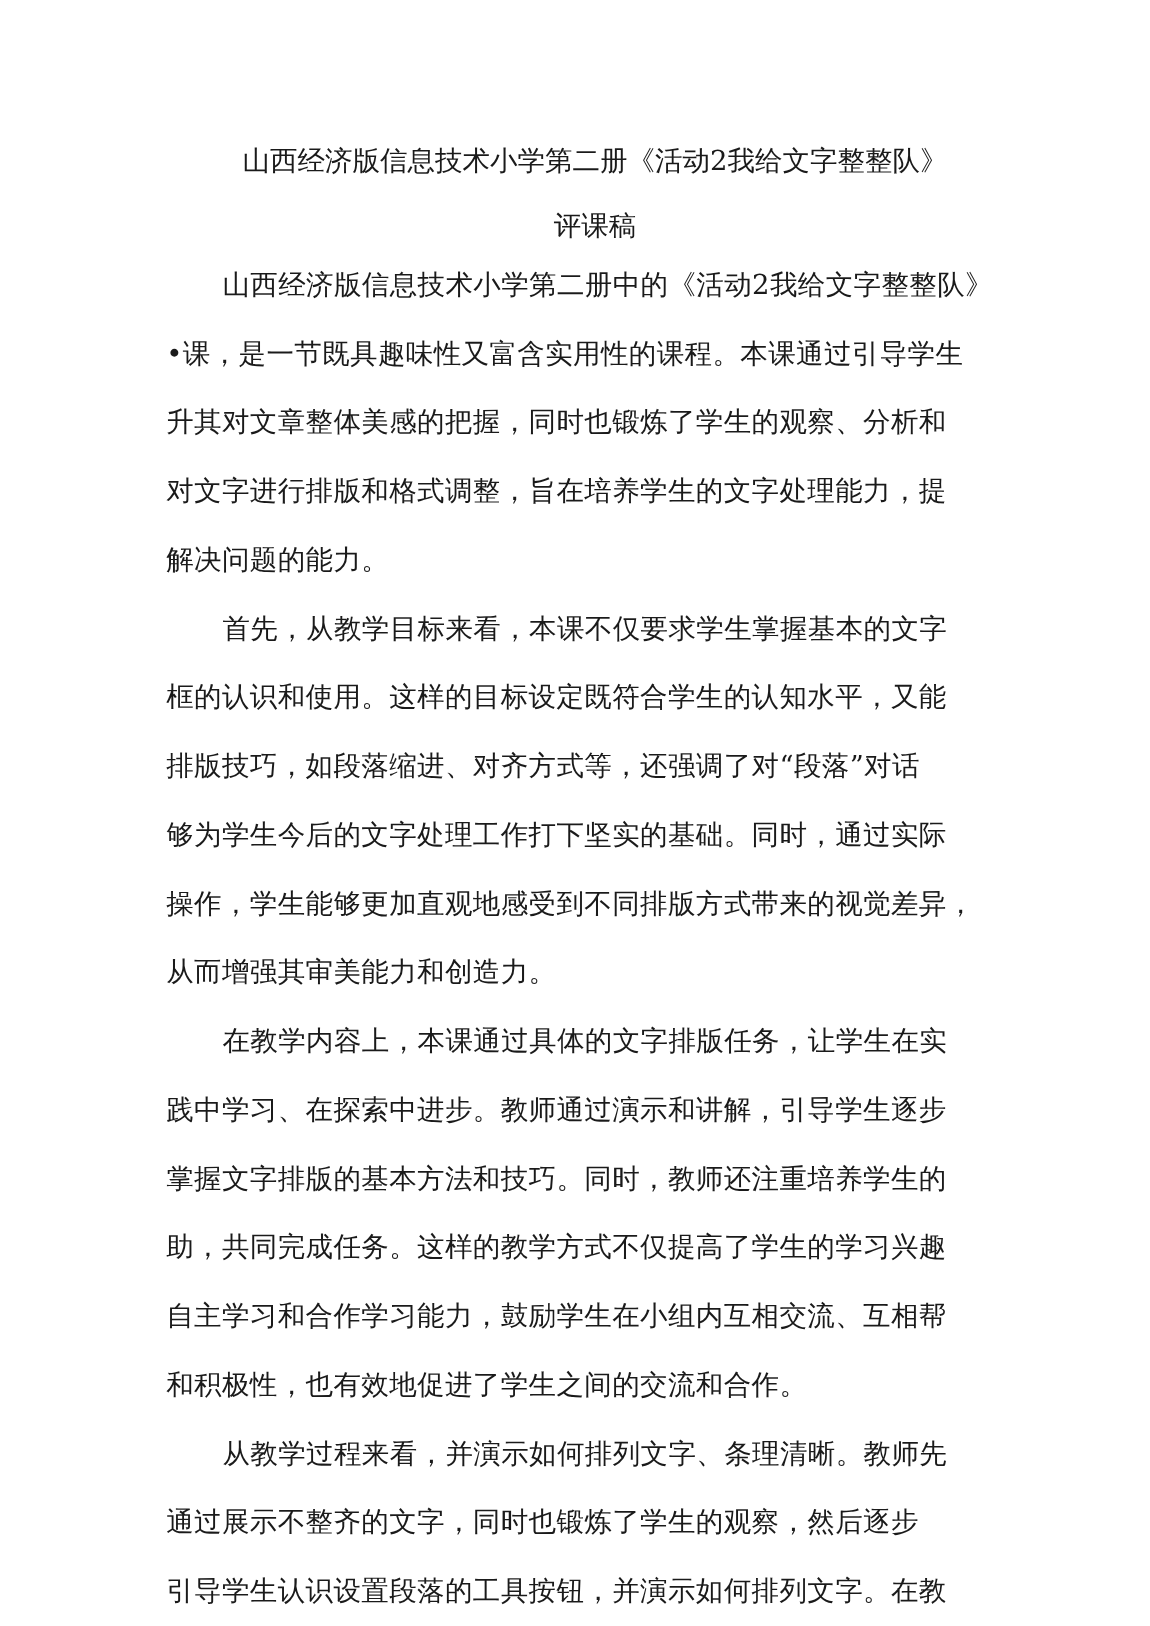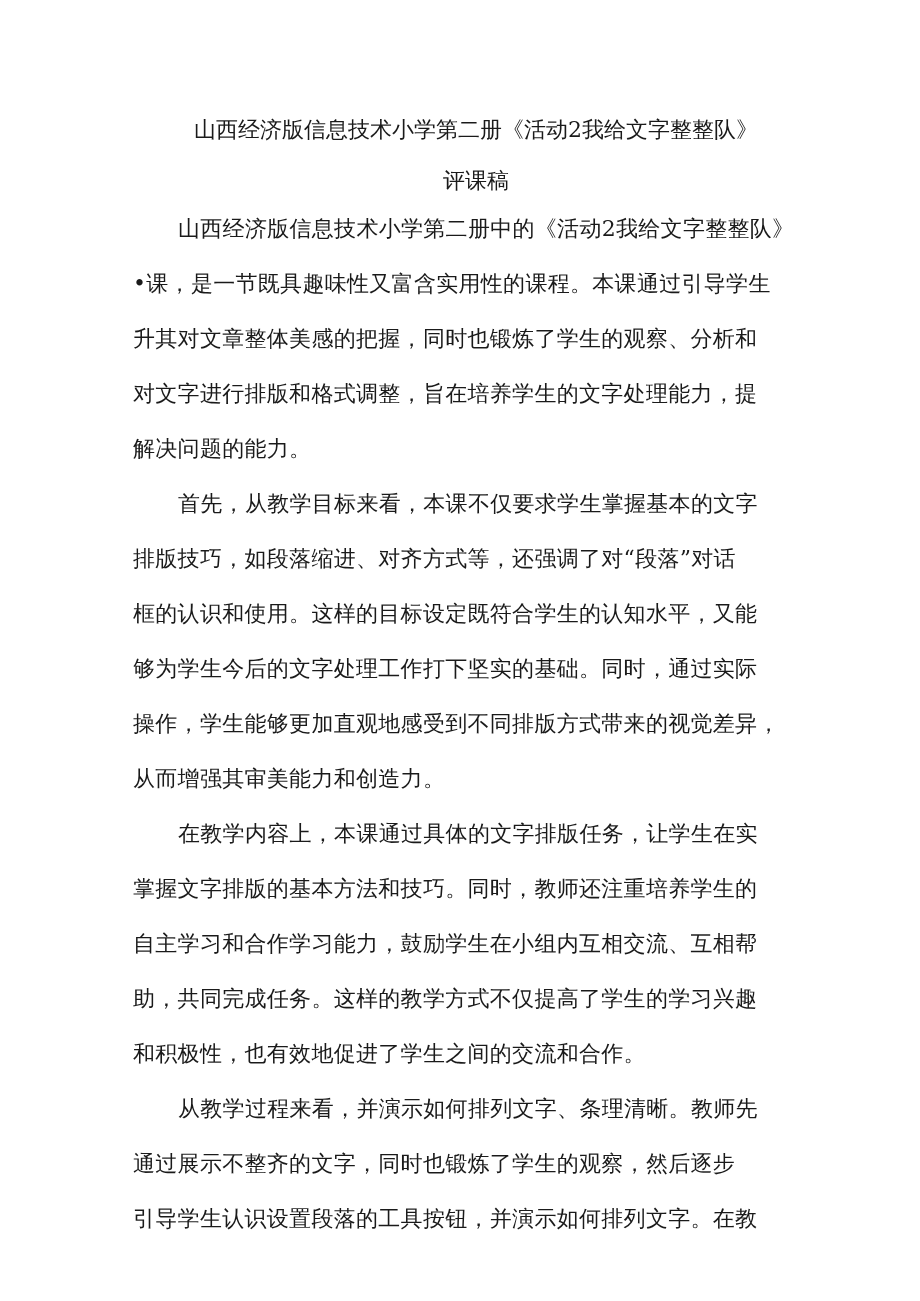--- a/index.html
+++ b/index.html
@@ -35,31 +35,32 @@
   <div class="body-text">
     <div class="para">
       <span class="line indent">山西经济版信息技术小学第二册中的《活动2我给文字整整队》</span>
       <span class="line">•课，是一节既具趣味性又富含实用性的课程。本课通过引导学生</span>
       <span class="line">升其对文章整体美感的把握，同时也锻炼了学生的观察、分析和</span>
       <span class="line">对文字进行排版和格式调整，旨在培养学生的文字处理能力，提</span>
       <span class="line">解决问题的能力。</span>
     </div>
     <div class="para">
       <span class="line indent">首先，从教学目标来看，本课不仅要求学生掌握基本的文字</span>
+      <span class="line">框的认识和使用。这样的目标设定既符合学生的认知水平，又能</span>
       <span class="line">排版技巧，如段落缩进、对齐方式等，还强调了对“段落”对话</span>
-      <span class="line">框的认识和使用。这样的目标设定既符合学生的认知水平，又能</span>
       <span class="line">够为学生今后的文字处理工作打下坚实的基础。同时，通过实际</span>
       <span class="line">操作，学生能够更加直观地感受到不同排版方式带来的视觉差异，</span>
       <span class="line">从而增强其审美能力和创造力。</span>
     </div>
     <div class="para">
       <span class="line indent">在教学内容上，本课通过具体的文字排版任务，让学生在实</span>
+      <span class="line">践中学习、在探索中进步。教师通过演示和讲解，引导学生逐步</span>
       <span class="line">掌握文字排版的基本方法和技巧。同时，教师还注重培养学生的</span>
+      <span class="line">助，共同完成任务。这样的教学方式不仅提高了学生的学习兴趣</span>
       <span class="line">自主学习和合作学习能力，鼓励学生在小组内互相交流、互相帮</span>
-      <span class="line">助，共同完成任务。这样的教学方式不仅提高了学生的学习兴趣</span>
       <span class="line">和积极性，也有效地促进了学生之间的交流和合作。</span>
     </div>
     <div class="para">
       <span class="line indent">从教学过程来看，并演示如何排列文字、条理清晰。教师先</span>
       <span class="line">通过展示不整齐的文字，同时也锻炼了学生的观察，然后逐步</span>
       <span class="line">引导学生认识设置段落的工具按钮，并演示如何排列文字。在教</span>
     </div>
   </div>
 </div>
 

